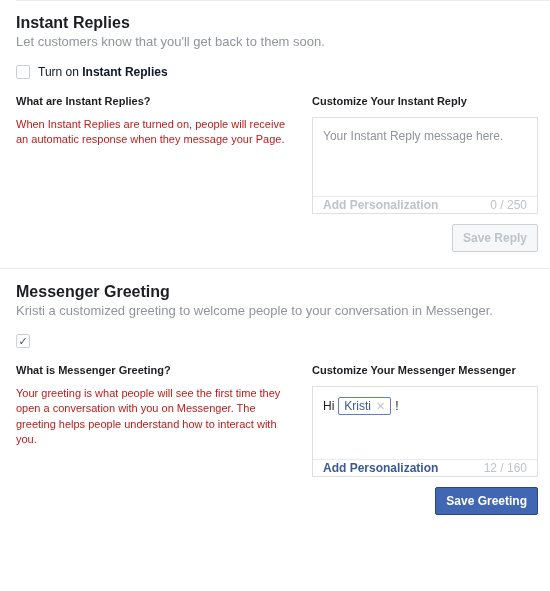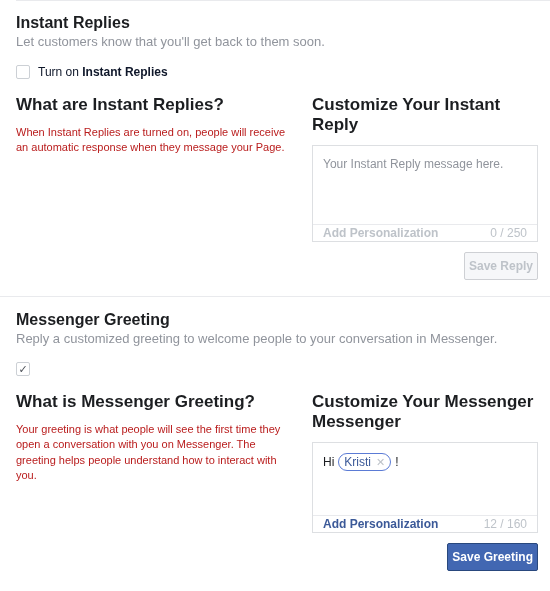--- a/index.html
+++ b/index.html
@@ -71,21 +71,21 @@
       gap: 16px;
     }
     .col-left {
       width: 280px;
       flex-shrink: 0;
     }
     .col-right {
       flex: 1;
     }
     .col-title {
-      font-size: 17px;
+      font-size: 11px;
       font-weight: bold;
       color: #1c1e21;
       margin-bottom: 10px;
     }
     .col-desc {
       font-size: 11px;
       color: #b91c1c;
       line-height: 1.4;
     }
     .textbox {
@@ -108,21 +108,21 @@
       display: flex;
       align-items: center;
       gap: 4px;
       font-size: 12px;
       color: #1c1e21;
     }
     .tag {
       display: inline-flex;
       align-items: center;
       border: 1px solid #5b7bd5;
-      border-radius: 9px;
+      border-radius: 2px;
       padding: 1px 5px;
       color: #3b5998;
       font-size: 12px;
       background: #fff;
       gap: 5px;
     }
     .tag-x {
       color: #bec3c9;
       cursor: pointer;
       font-size: 11px;
@@ -150,21 +150,21 @@
       font-size: 12px;
     }
     .button-row {
       display: flex;
       justify-content: flex-end;
       margin-top: 10px;
     }
     .btn {
       font-size: 12px;
       font-weight: bold;
-      padding: 6px 4px;
+      padding: 6px 10px;
       border-radius: 2px;
       cursor: pointer;
     }
     .btn.secondary {
       background: #f6f7f9;
       border: 1px solid #ced0d4;
       color: #bec3c9;
     }
     .btn.primary {
       background: #4267b2;
@@ -219,21 +219,21 @@
           <div class="btn secondary">Save Reply</div>
         </div>
       </div>
     </div>
   </div>
 
   <div class="divider"></div>
 
   <div class="section" style="padding-top:14px;">
     <div class="section-title">Messenger Greeting</div>
-    <div class="section-subtitle">Reply a customized greeting to welcome people to your conversation in Messenger.</div>
+    <div class="section-subtitle">Kristi a customized greeting to welcome people to your conversation in Messenger.</div>
 
     <div class="checkbox-row">
       <span class="checkbox checked"></span>
     </div>
 
     <div class="columns">
       <div class="col-left">
         <div class="col-title">What is Messenger Greeting?</div>
         <div class="col-desc">Your greeting is what people will see the first time they open a conversation with you on Messenger. The greeting helps people understand how to interact with you.</div>
       </div>

